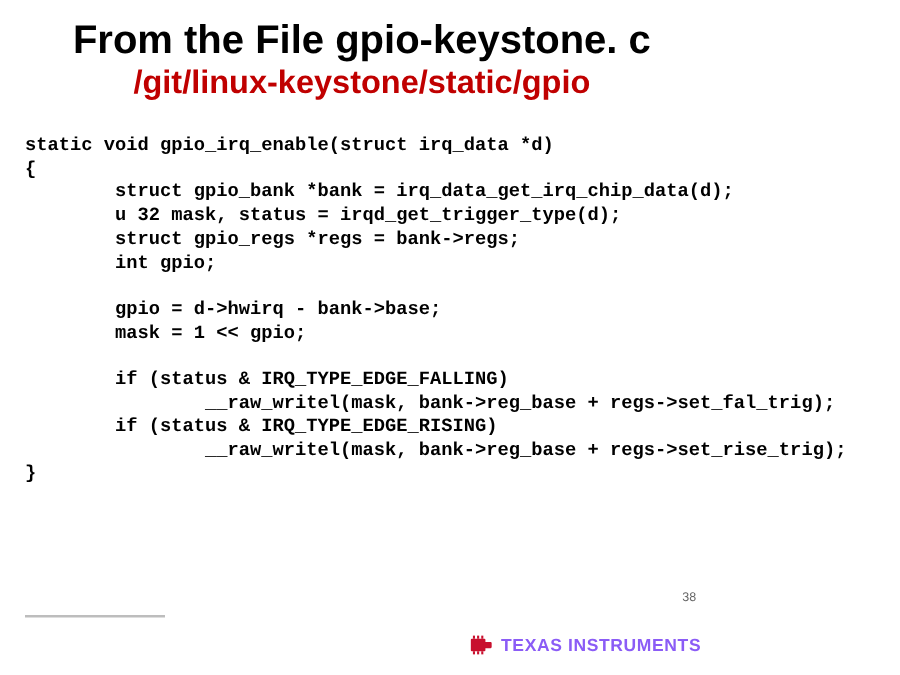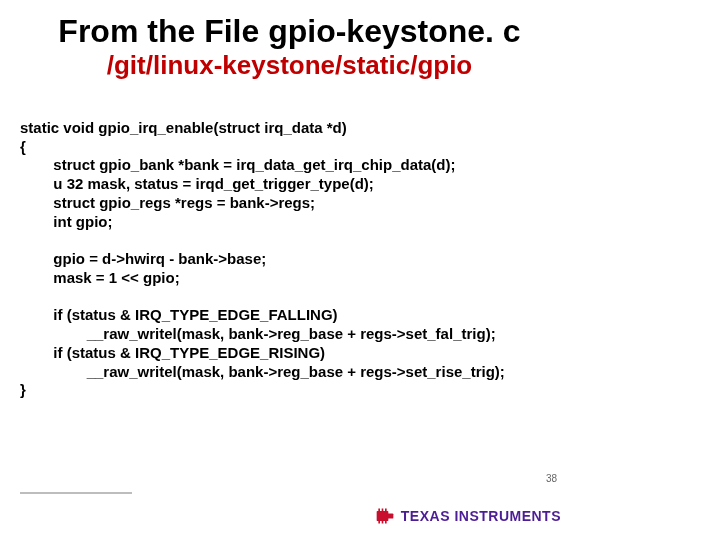--- a/index.html
+++ b/index.html
@@ -2,26 +2,26 @@
 <html><head>
 <meta charset="utf-8">
 <style>
   * { margin: 0; padding: 0; box-sizing: border-box; }
   html, body { width: 720px; height: 540px; background: #ffffff; font-family: "Segoe UI", Arial, sans-serif; }
   .slide { width: 579px; height: 540px; position: relative; padding: 12px 20px 20px 20px; }
   .title-block { text-align: center; margin-top: 2px; }
   .title { font-size: 32px; font-weight: 700; color: #000; line-height: 1.1; }
   .subtitle { font-size: 26px; font-weight: 700; color: #c00000; line-height: 1.1; margin-top: 2px; }
   .code-block {
-    font-family: Liberation Sans, sans-serif;
+    font-family: Liberation Mono, monospace;
     font-size: 15px;
     font-weight: 700;
     color: #000;
     white-space: pre;
-    margin-top: 39px;
+    margin-top: 28px;
     line-height: 1.25;
   }
   .page-num {
     position: absolute;
     right: 22px;
     bottom: 56px;
     font-size: 10px;
     color: #666;
   }
   .logo {
@@ -29,21 +29,21 @@
     right: 18px;
     bottom: 14px;
     display: flex;
     align-items: center;
     gap: 6px;
   }
   .logo-text {
     font-family: Arial, sans-serif;
     font-size: 14px;
     font-weight: 700;
-    color: #4c1d95;
+    color: #8b5cf6;
     letter-spacing: 0.5px;
   }
   .ti-chip {
     width: 20px; height: 20px;
     display: inline-block;
   }
   .divider {
     position: absolute;
     left: 20px;
     bottom: 46px;

